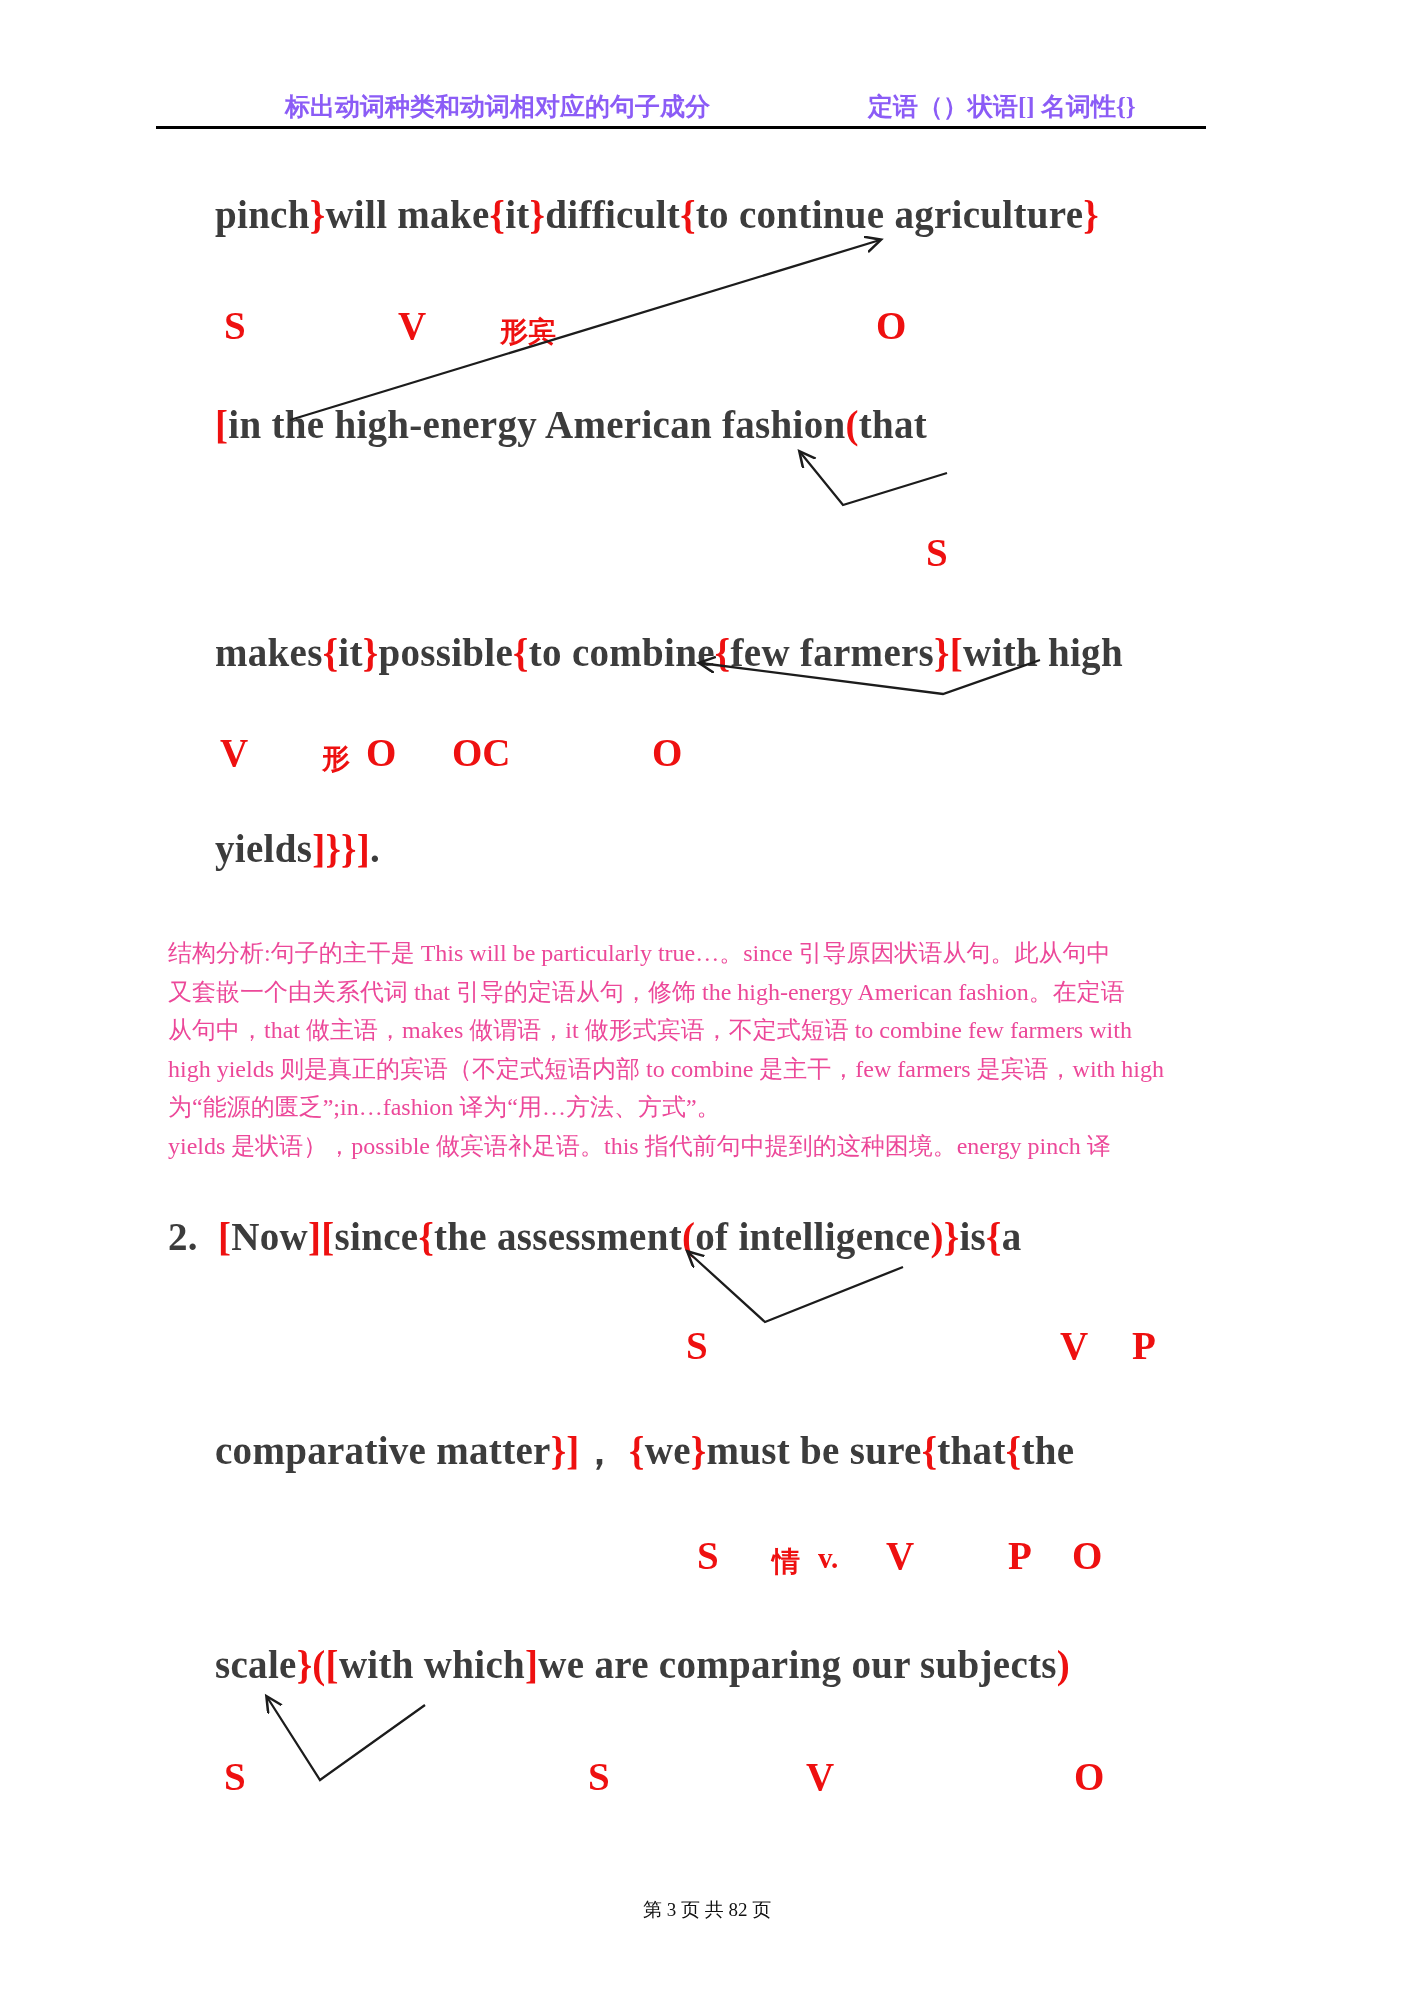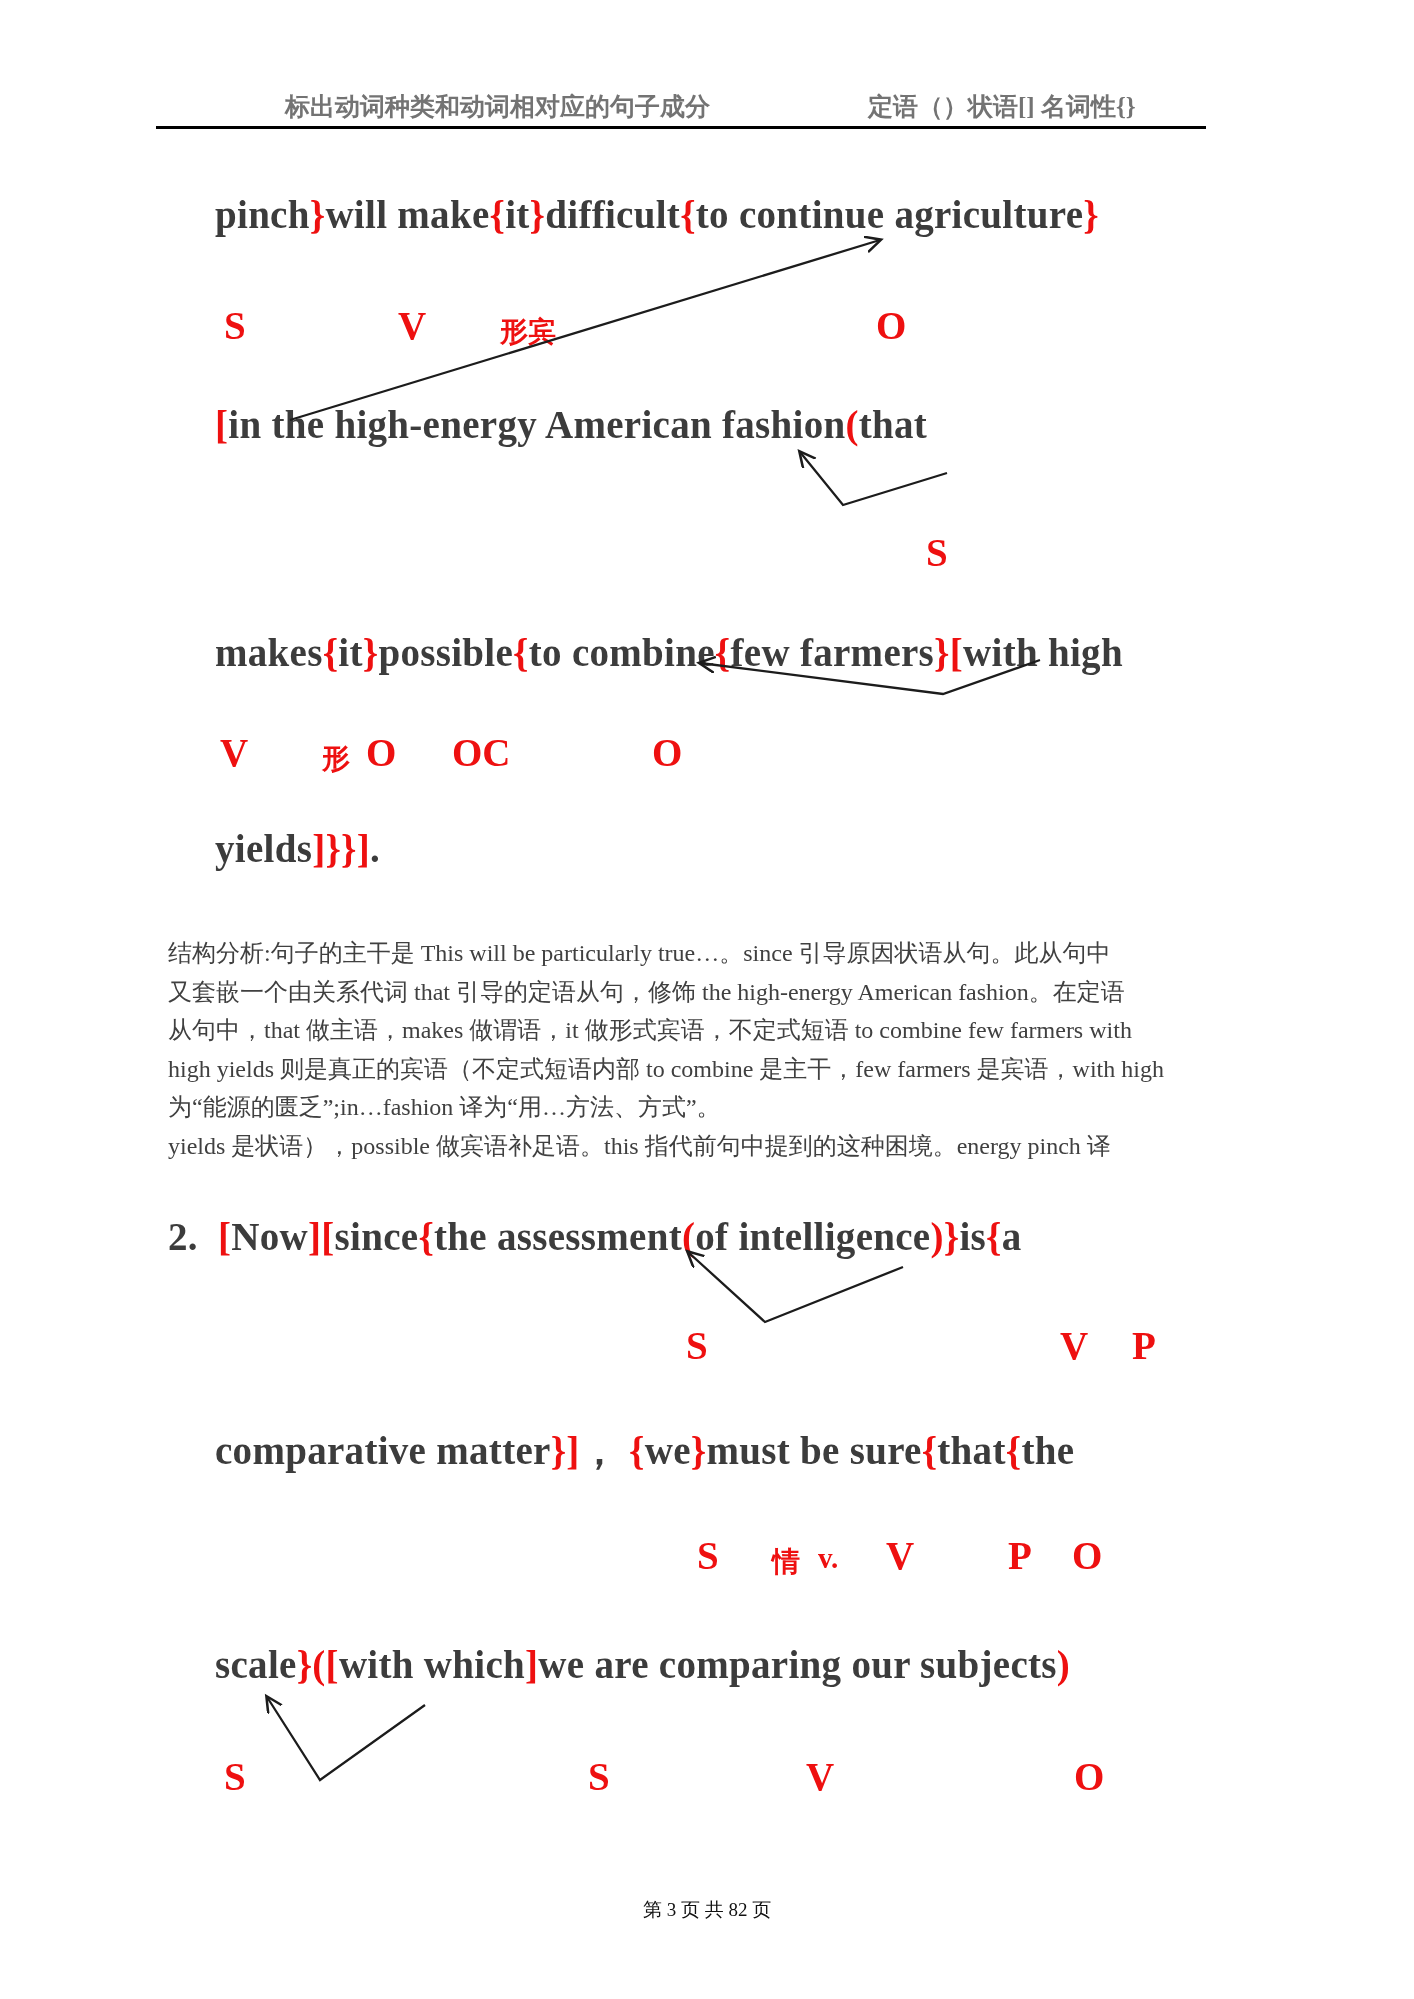--- a/index.html
+++ b/index.html
@@ -1,35 +1,35 @@
 <!DOCTYPE html>
 <html><head>
 <meta charset="utf-8">
 <style>
   html,body{margin:0;padding:0;background:#ffffff;}
   .page{
     position:relative;width:1414px;height:1999px;background:#ffffff;
     font-family:"Liberation Serif","DejaVu Serif",serif;overflow:hidden;
   }
-  .hdr{position:absolute;top:90px;font-weight:700;font-size:25px;color:#737373;white-space:pre;}
+  .hdr{position:absolute;top:90px;font-weight:700;font-size:25px;color:#8b5cf6;white-space:pre;}
   .hdr-left{left:285px;}
   .hdr-right{left:840px;margin-left:28px;}
   .hdr-rule{position:absolute;left:156px;top:126px;width:1050px;height:3px;background:#000;}
   .bigline{
     position:absolute;font-weight:700;font-size:39px;color:#3c3c3c;
     white-space:pre;letter-spacing:0.3px;line-height:1.2;
   }
   .red{color:#ee1010;}
   .mkrow{position:absolute;left:0;top:0;width:100%;height:52px;font-weight:700;font-size:39px;color:#ee1010;}
   .mk{position:absolute;top:0;white-space:pre;}
   .mk-sm{font-size:28px;top:10px;}
   .mk-v{font-size:29px;top:9px;font-weight:700;}
   .para{
     position:absolute;left:168px;top:934px;width:1120px;
-    font-size:24px;line-height:38.6px;color:#404040;font-weight:400;
+    font-size:24px;line-height:38.6px;color:#ec4899;font-weight:400;
   }
   .para .pline{white-space:nowrap;}
   .footer{position:absolute;top:1897px;left:0;width:100%;text-align:center;font-size:19px;color:#111;}
   svg.arrows{position:absolute;left:0;top:0;width:1414px;height:1999px;pointer-events:none;}
 </style>
 </head>
 <body>
 
 <div class="page">
 

